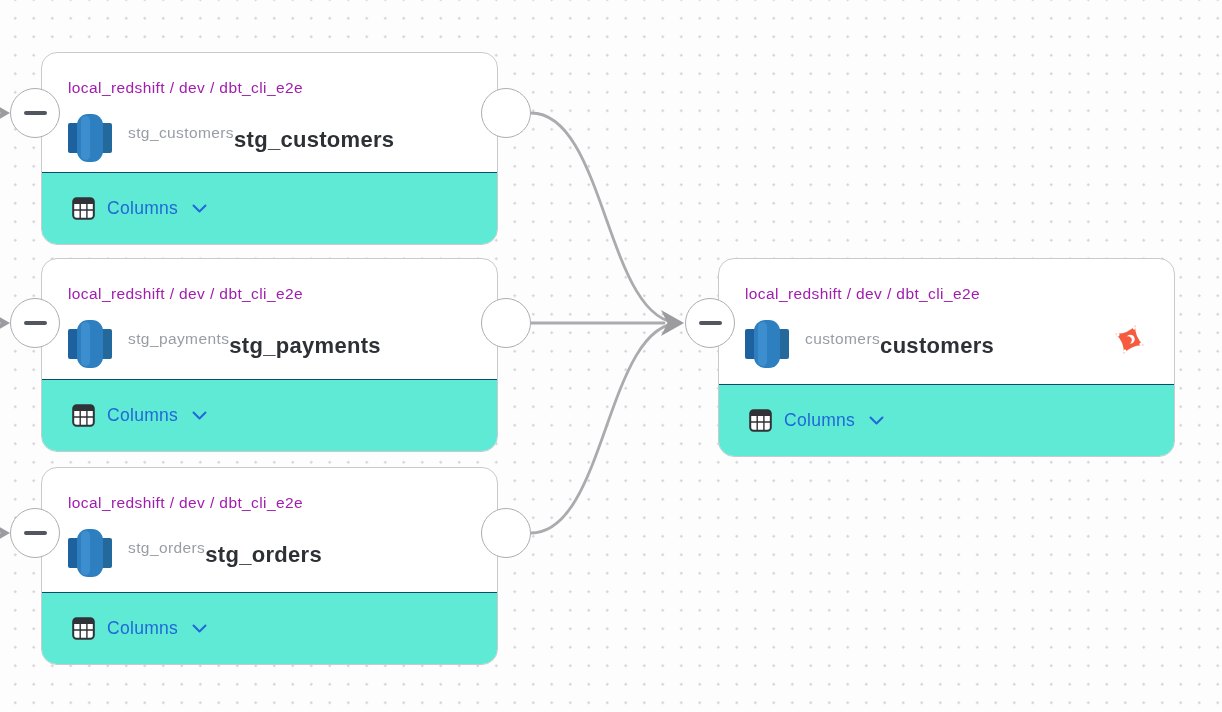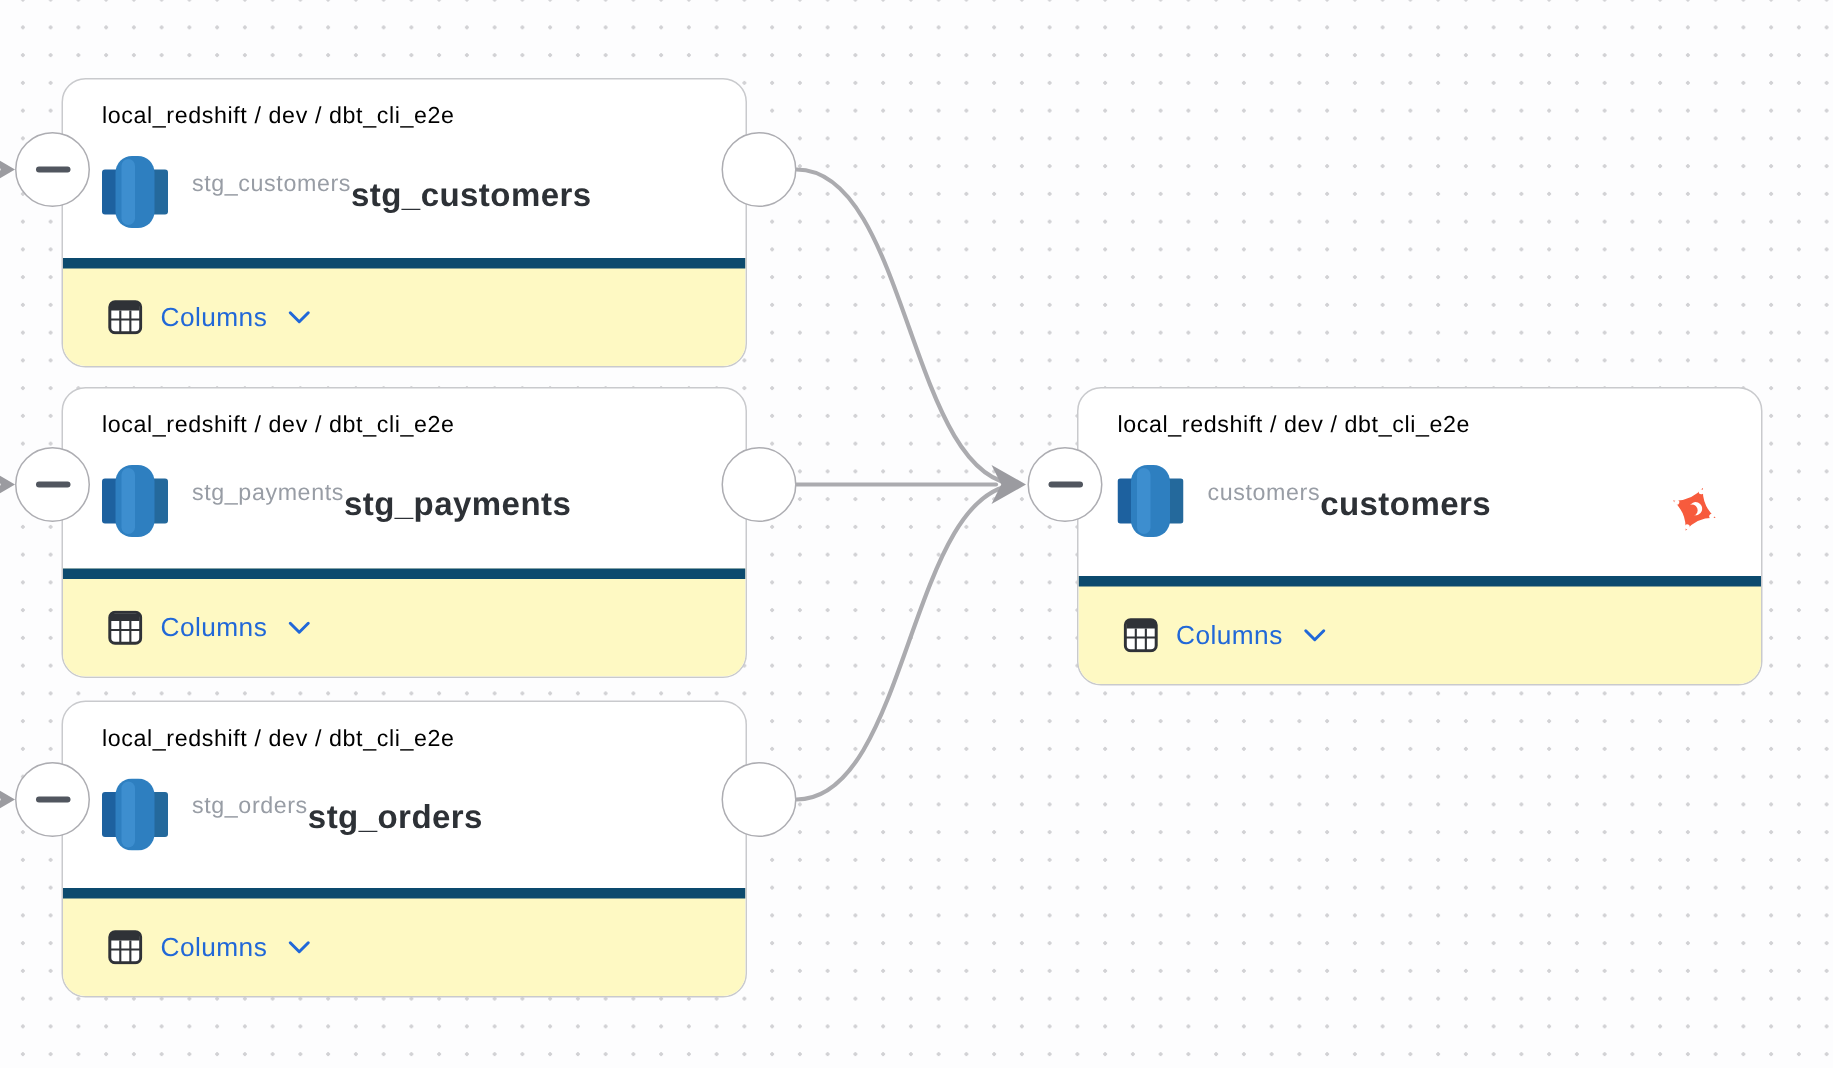--- a/index.html
+++ b/index.html
@@ -13,30 +13,30 @@
     position:relative;
   }
   .edge-layer { position:absolute; left:0; top:0; z-index:1; }
   .node {
     position:absolute; width:457px; z-index:2;
     background:#ffffff; border:1px solid #c9cacd; border-radius:16px;
     display:flex; flex-direction:column; overflow:hidden;
   }
   .node-main { flex:1; padding:14px 26px 0 26px; }
   .breadcrumb {
-    font-size:15.5px; color:#000000; letter-spacing:0.4px; margin-top:2px;
+    font-size:15.5px; color:#a21caf; letter-spacing:0.4px; margin-top:12px;
     white-space:nowrap;
   }
   .title-row { display:flex; align-items:center; gap:16px; margin-top:17px; }
   .rs-icon { width:44px; height:48px; flex:0 0 auto; display:block; }
   .names { display:flex; flex-direction:row; }
   .subtitle { font-size:15.5px; color:#989da5; letter-spacing:0.4px; }
   .title { font-size:22px; color:#2d3136; font-weight:700; letter-spacing:0.3px; margin-top:3px; }
   .node-footer {
-    height:72px; background:#fef9c3; border-top:7px solid #0c4a6e;
+    height:72px; background:#5eead4; border-top:1px solid #0c4a6e;
     display:flex; align-items:center; padding-left:30px;
   }
   .columns-expander { display:flex; align-items:center; gap:12px; cursor:pointer; }
   .columns-label { font-size:17.5px; color:#2168d8; font-weight:500; letter-spacing:0.3px; }
   .chev { margin-left:2px; display:block; }
   .dbt-badge { position:absolute; right:28px; top:64px; width:33px; height:33px; }
   .port {
     position:absolute; width:50px; height:50px; border-radius:50%;
     background:#ffffff; border:1.5px solid #adadb2; z-index:3;
     display:flex; align-items:center; justify-content:center; cursor:pointer;

